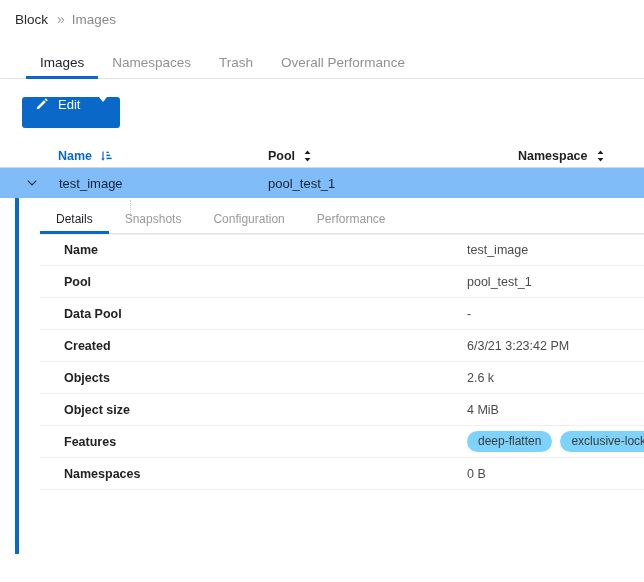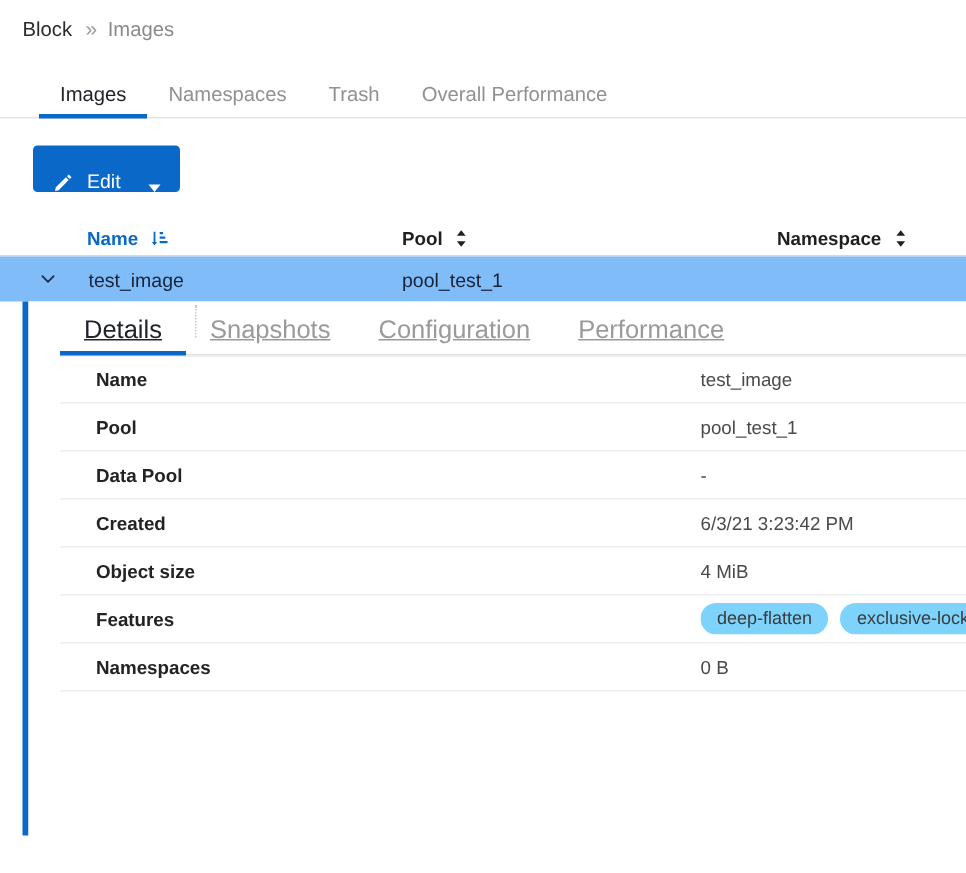--- a/index.html
+++ b/index.html
@@ -57,21 +57,21 @@
     position: absolute;
     left: 0; right: 0; bottom: -1px;
     height: 3px;
     background: #0a69c8;
   }
 
   
   .toolbar { padding: 18px 0 0 22px; }
   .btn-edit {
     display: inline-flex;
-    align-items: flex-end;
+    align-items: flex-start;
     background: #0a69c8;
     color: #ffffff;
     border: none;
     border-radius: 3px;
     height: 31px;
     padding: 0 10px 0 14px;
     font-size: 13px;
     font-family: inherit;
     cursor: pointer;
   }
@@ -151,26 +151,25 @@
     display: flex;
     align-items: flex-end;
     margin-left: 21px;
     border-bottom: 1px solid #e3e3e3;
     height: 36px;
     position: relative;
   }
   .subtab {
     position: relative;
     padding: 0 16px 8px 16px;
-    font-size: 17px;
+    font-size: 12px;
     color: #9a9a9a;
     cursor: pointer;
     white-space: nowrap;
     line-height: 1;
-    text-decoration: underline;
   }
   .subtab.active { color: #20242a; }
   .subtab.active::after {
     content: "";
     position: absolute;
     left: 0; right: 0; bottom: -1px;
     height: 3px;
     background: #0a69c8;
   }
   .subtab-div {
@@ -339,20 +338,24 @@
         <div class="kv-key">Data Pool</div>
         <div class="kv-val">-</div>
       </div>
 
       <div class="kv-row">
         <div class="kv-key">Created</div>
         <div class="kv-val">6/3/21 3:23:42 PM</div>
       </div>
 
 
+      <div class="kv-row">
+        <div class="kv-key">Objects</div>
+        <div class="kv-val">2.6 k</div>
+      </div>
 
       <div class="kv-row">
         <div class="kv-key">Object size</div>
         <div class="kv-val">4 MiB</div>
       </div>
 
       <div class="kv-row">
         <div class="kv-key">Features</div>
         <div class="kv-val">
           <div class="badges">

